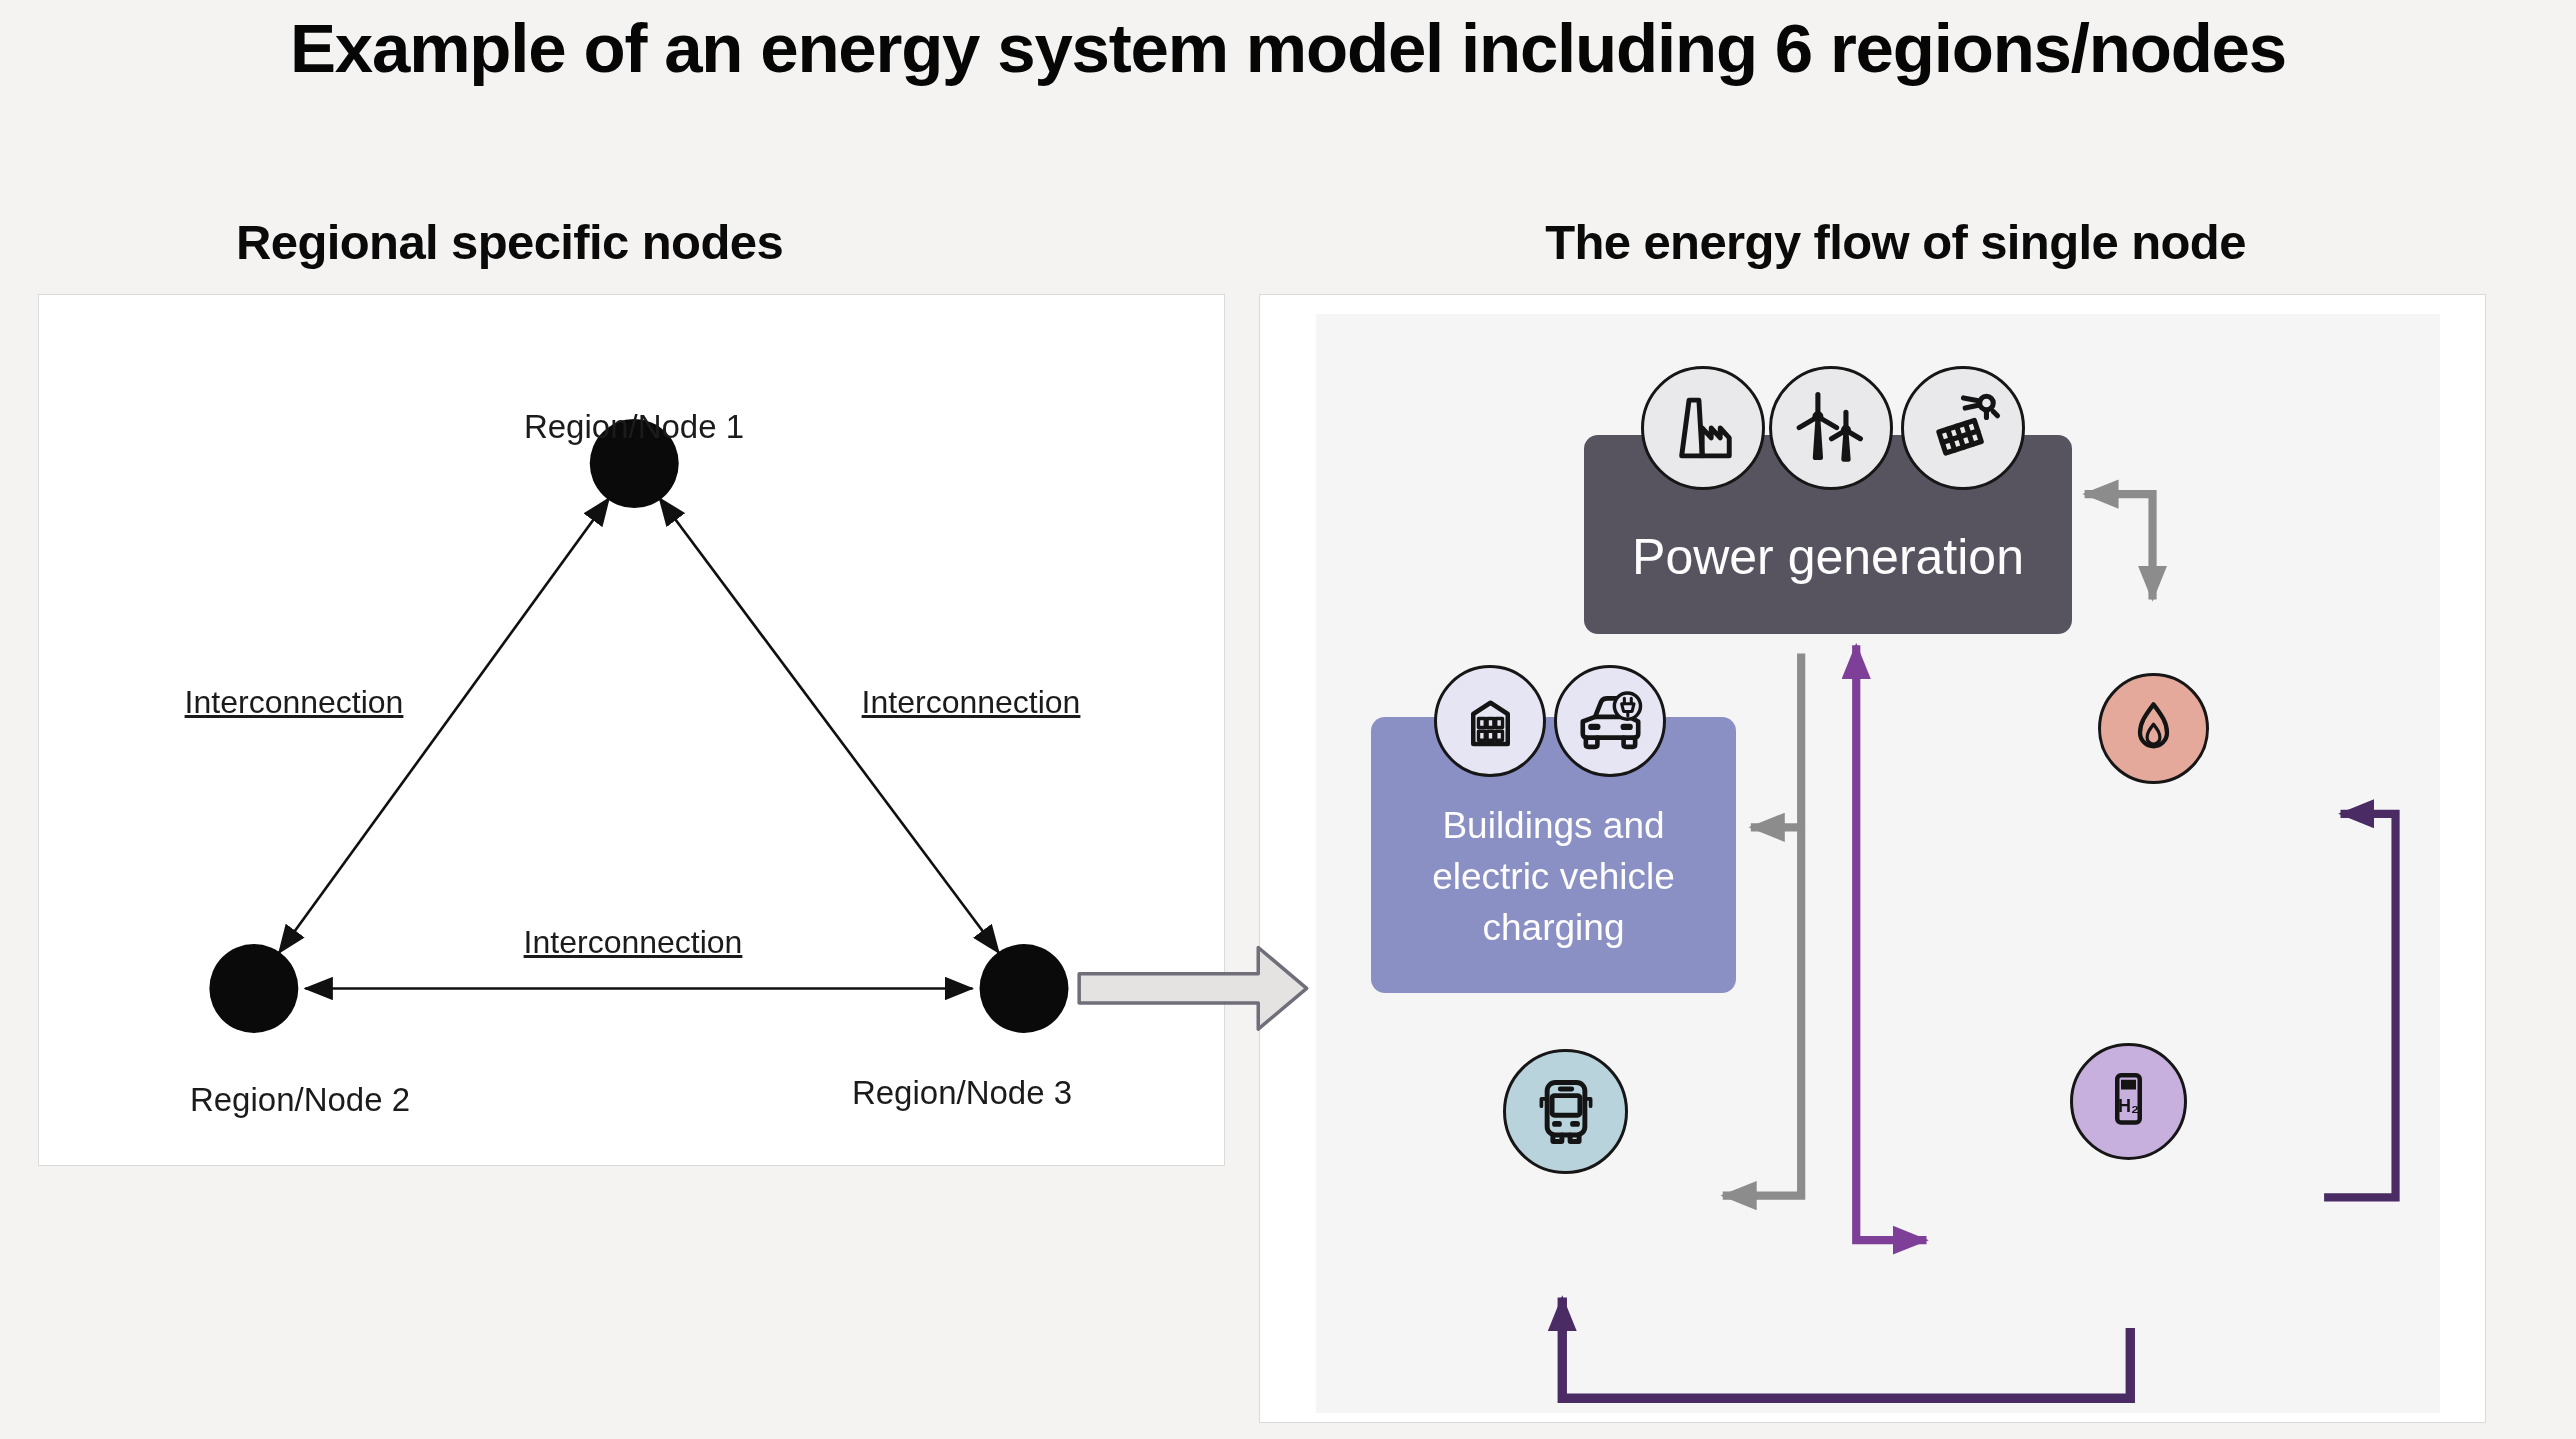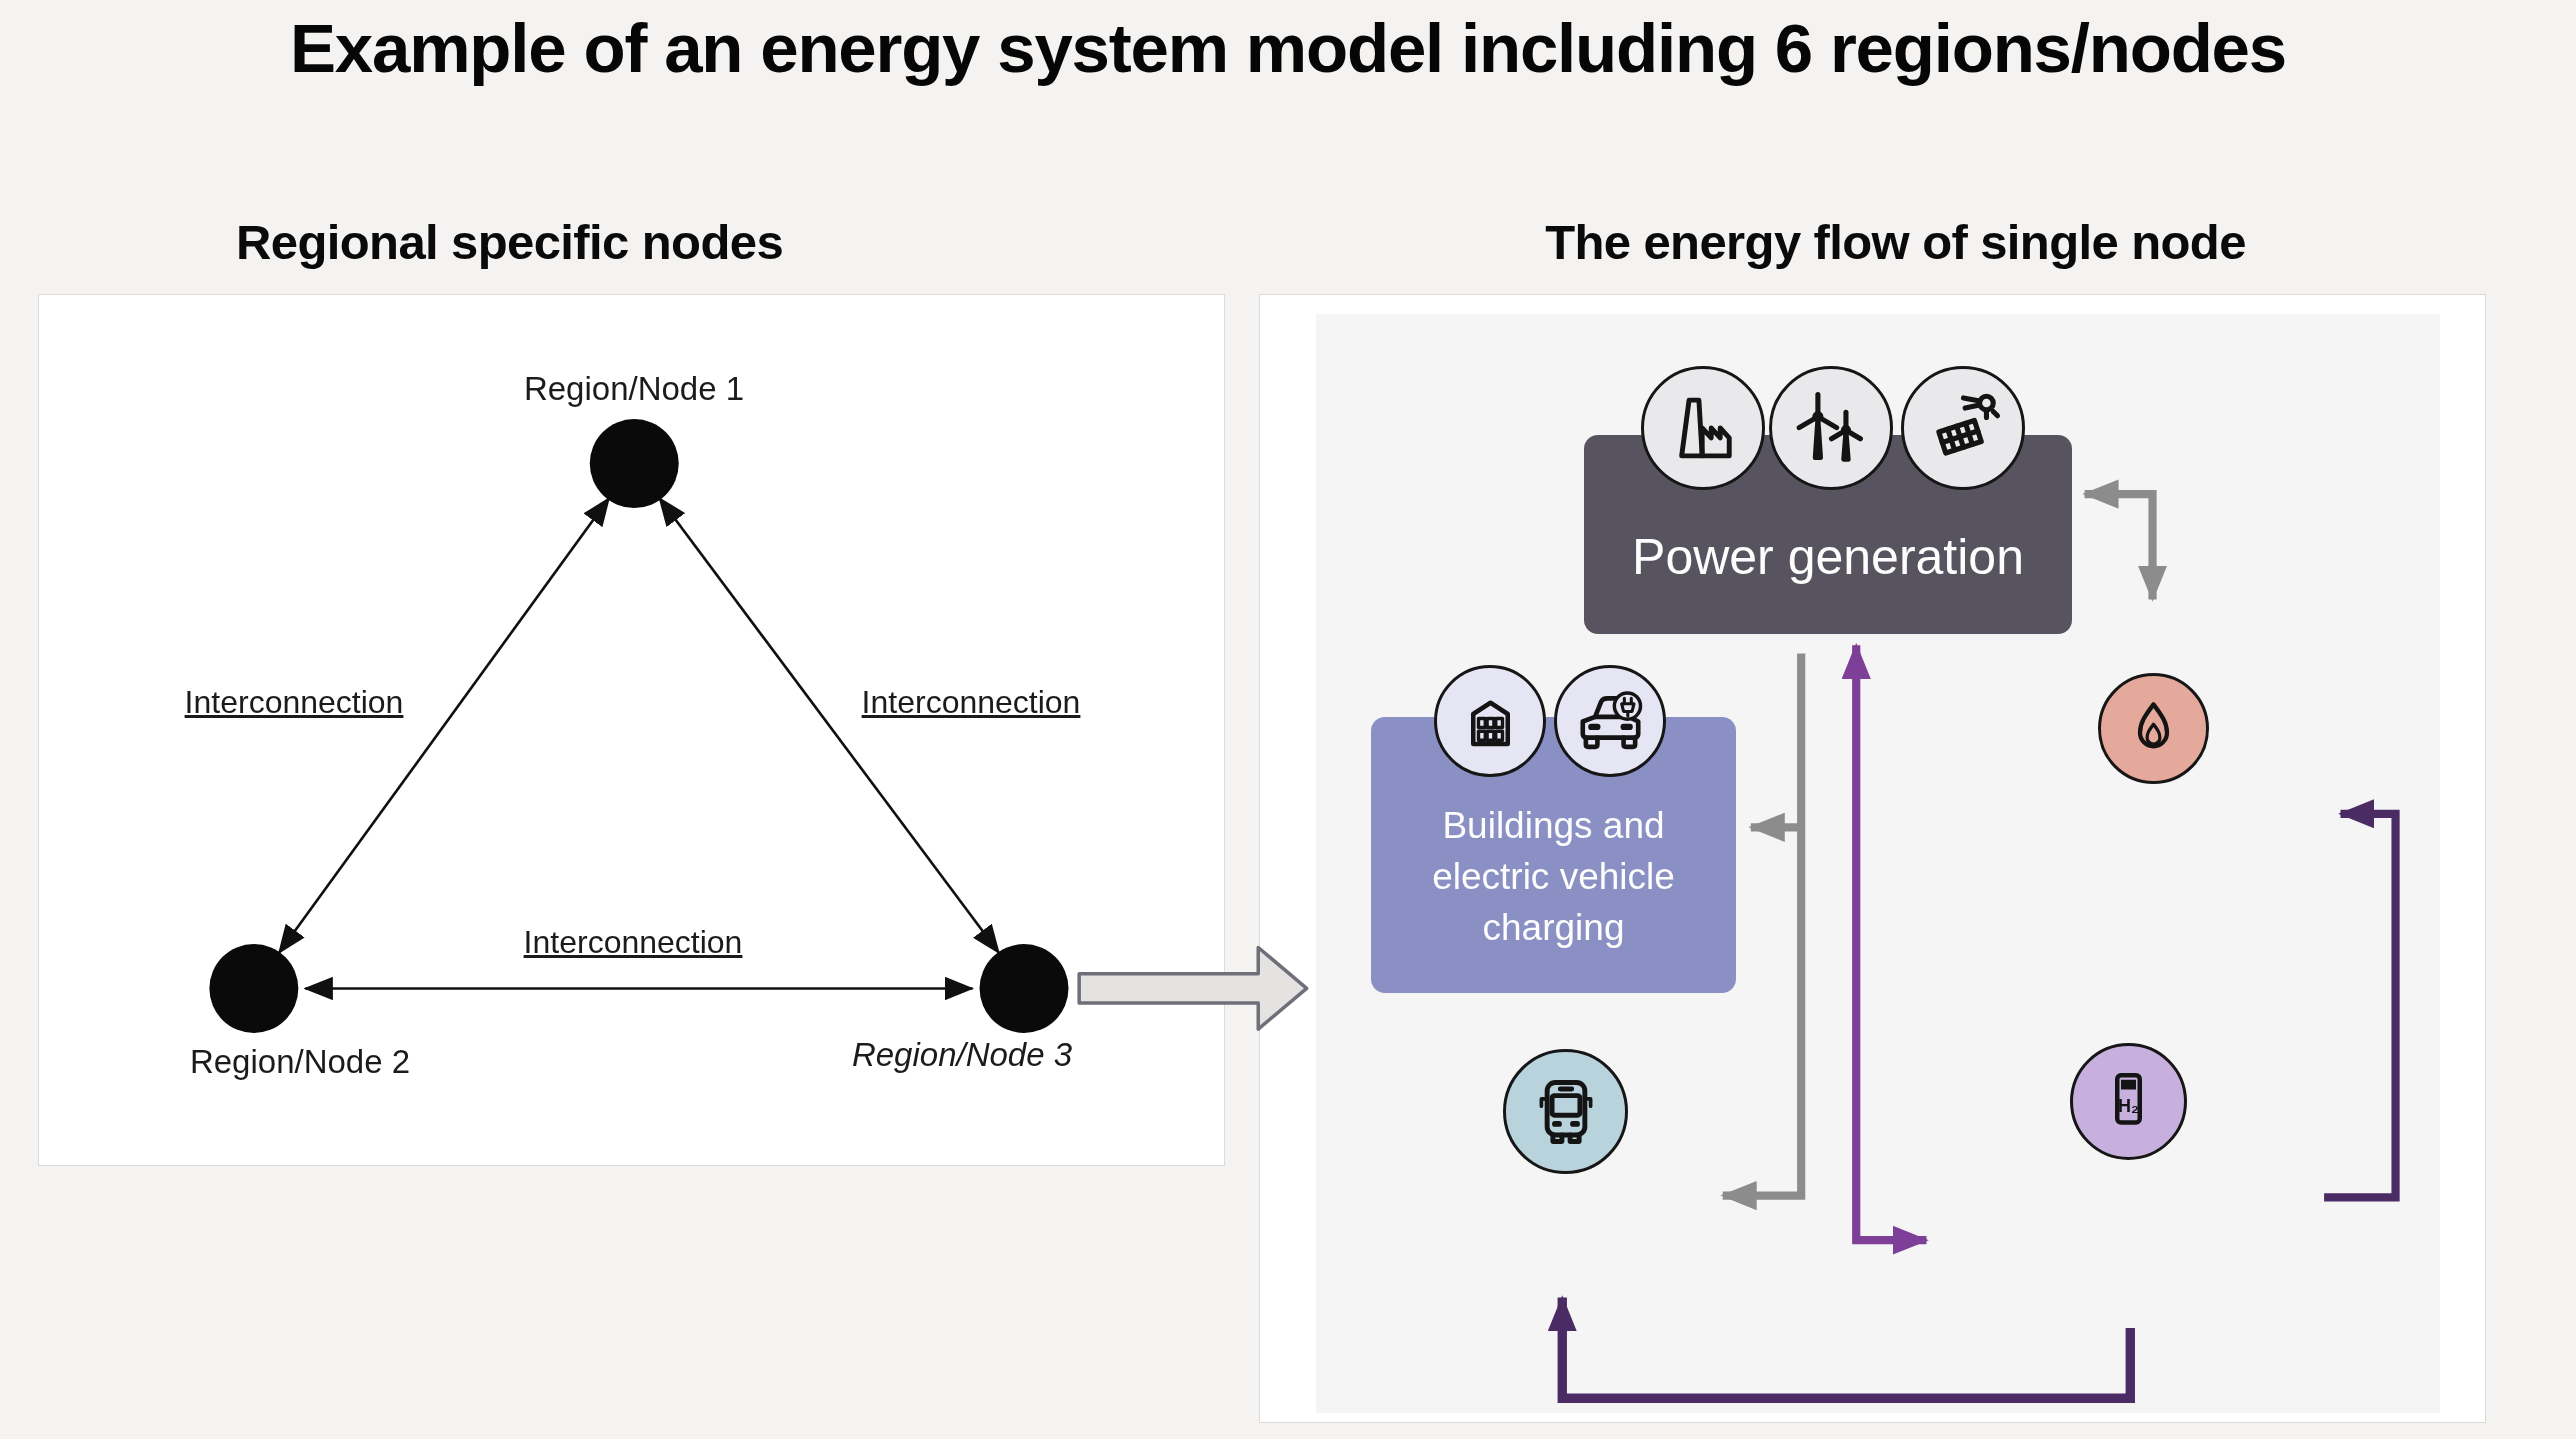--- a/index.html
+++ b/index.html
@@ -6,21 +6,21 @@
   body{width:2576px;height:1440px;background:#f4f3f1;font-family:"Liberation Sans",sans-serif;position:relative;overflow:hidden;}
   .abs{position:absolute;box-sizing:border-box;}
   .page-title{left:0;top:9.4px;width:2576px;text-align:center;font-size:69px;font-weight:700;letter-spacing:-1.2px;color:#060606;}
   .section-heading{font-size:49px;font-weight:700;letter-spacing:-0.6px;color:#0a0a0a;text-align:center;}
   #left-heading{left:38px;top:214px;width:943px;}
   #right-heading{left:1259px;top:214px;width:1273px;}
   .panel{background:#ffffff;border:1.2px solid #dcdad8;}
   #left-panel{left:38px;top:294px;width:1187px;height:872px;}
   #right-panel{left:1259px;top:294px;width:1227px;height:1129px;}
   #right-inner{left:56px;top:19.3px;width:1124px;height:1099px;background:#f6f5f6;}
-  .node-label{font-size:33px;color:#1b1b1b;white-space:nowrap;transform:translateX(-50%);}
+  .node-label{font-size:33px;color:#1b1b1b;white-space:nowrap;transform:translateX(-50%);margin-top:38px;}
   .edge-label{font-size:32px;color:#1b1b1b;white-space:nowrap;transform:translateX(-50%);text-decoration:underline;}
   .flow-box{border-radius:14px;color:#fdfdfd;display:flex;flex-direction:column;align-items:center;z-index:3;}
   .flow-box .bl{line-height:51px;white-space:nowrap;}
   #power-box{left:324px;top:140px;width:488px;height:199px;background:#57545f;justify-content:center;padding-top:46px;font-size:50px;}
   #buildings-box{left:111px;top:422px;width:365px;height:276px;background:#8b90c4;padding-top:83px;font-size:37px;}
   #industrial-box{left:718px;top:440px;width:350px;height:253px;background:#c8665b;align-items:flex-start;padding:68px 0 0 36px;font-size:36px;}
   #transport-box{left:167px;top:820px;width:280px;height:170px;background:#58809c;justify-content:center;padding-top:26px;font-size:41px;}
   #synthetic-box{left:679px;top:820px;width:383px;height:214px;background:#6b3e93;padding-top:66px;font-size:41px;}
   .icircle{border-radius:50%;border:3.5px solid #161616;display:flex;align-items:center;justify-content:center;z-index:4;}
   .icircle svg{display:block;}
@@ -49,21 +49,21 @@
     </defs>
     <line x1="974" y1="347" x2="410" y2="1124" stroke="#101010" stroke-width="4.5" marker-start="url(#m-black)" marker-end="url(#m-black)"></line>
     <line x1="1060" y1="347" x2="1640" y2="1124" stroke="#101010" stroke-width="4.5" marker-start="url(#m-black)" marker-end="url(#m-black)"></line>
     <line x1="455" y1="1185" x2="1595" y2="1185" stroke="#101010" stroke-width="4.5" marker-start="url(#m-black)" marker-end="url(#m-black)"></line>
     <circle cx="1017" cy="288" r="76" fill="#0a0a0a"></circle>
     <circle cx="367" cy="1185" r="76" fill="#0a0a0a"></circle>
     <circle cx="1683" cy="1185" r="76" fill="#0a0a0a"></circle>
   </svg>
   <div class="abs node-label" style="left:595px;top:75px;">Region/Node 1</div>
   <div class="abs node-label" style="left:261px;top:748px;">Region/Node 2</div>
-  <div class="abs node-label" style="left:923px;top:741px;font-style:italic;">Region/Node 3</div>
+  <div class="abs node-label" style="left:923px;top:741px;">Region/Node 3</div>
   <div class="abs edge-label" style="left:255px;top:389px;">Interconnection</div>
   <div class="abs edge-label" style="left:932px;top:389px;">Interconnection</div>
   <div class="abs edge-label" style="left:594px;top:629px;">Interconnection</div>
 </div>
 
 <svg class="abs" style="left:1077px;top:937px;z-index:6;" width="240" height="105" viewBox="0 0 410 180">
   <polygon points="3,63 310,63 310,18 393,88 310,158 310,113 3,113" fill="#e4e3e2" stroke="#706e78" stroke-width="6" stroke-linejoin="round"></polygon>
 </svg>
 
 <div class="abs panel" id="right-panel">

